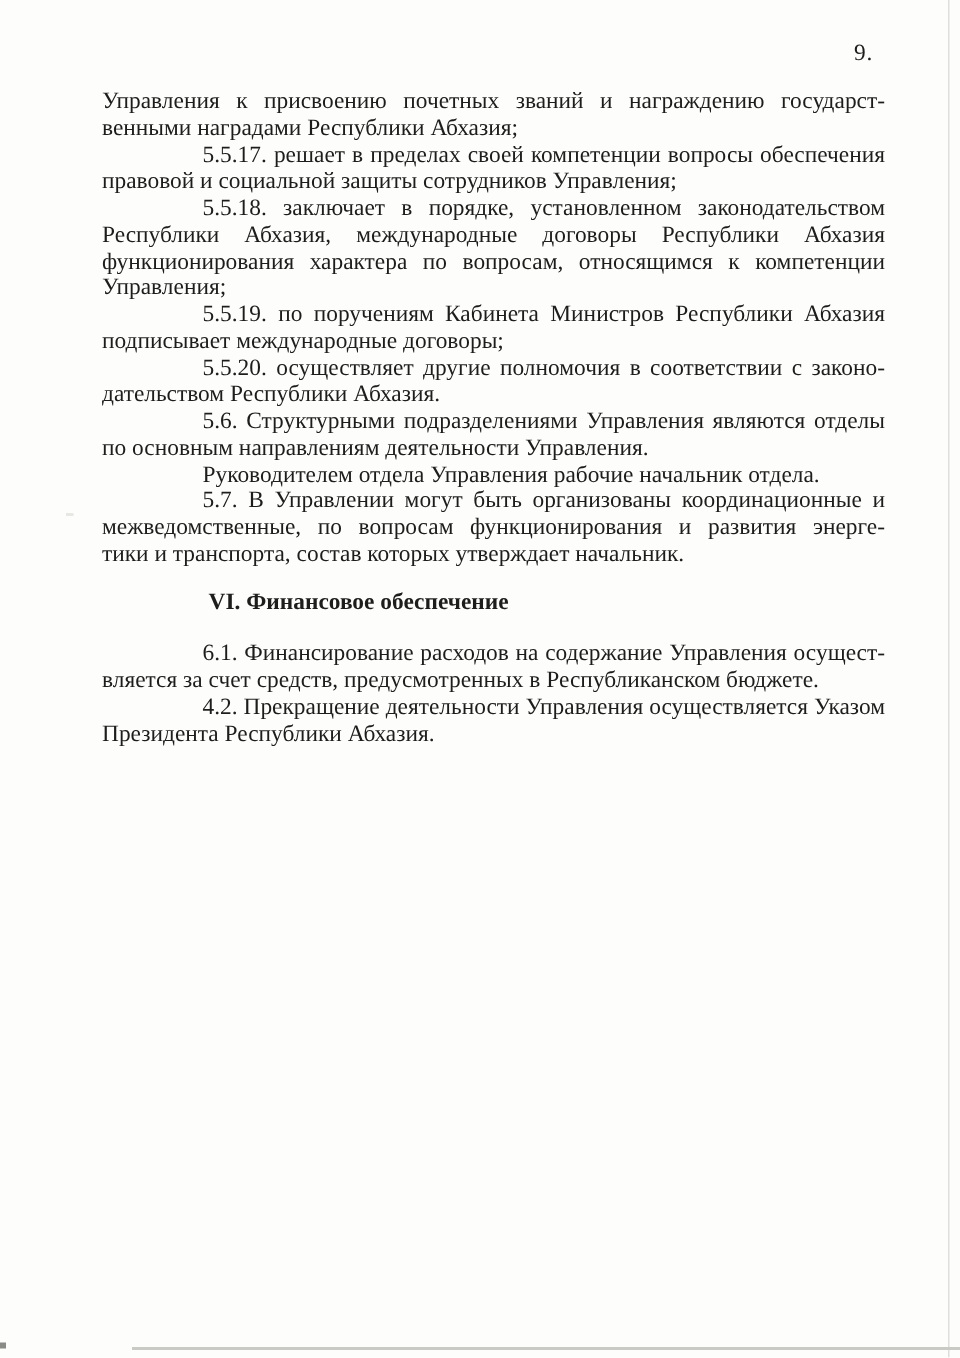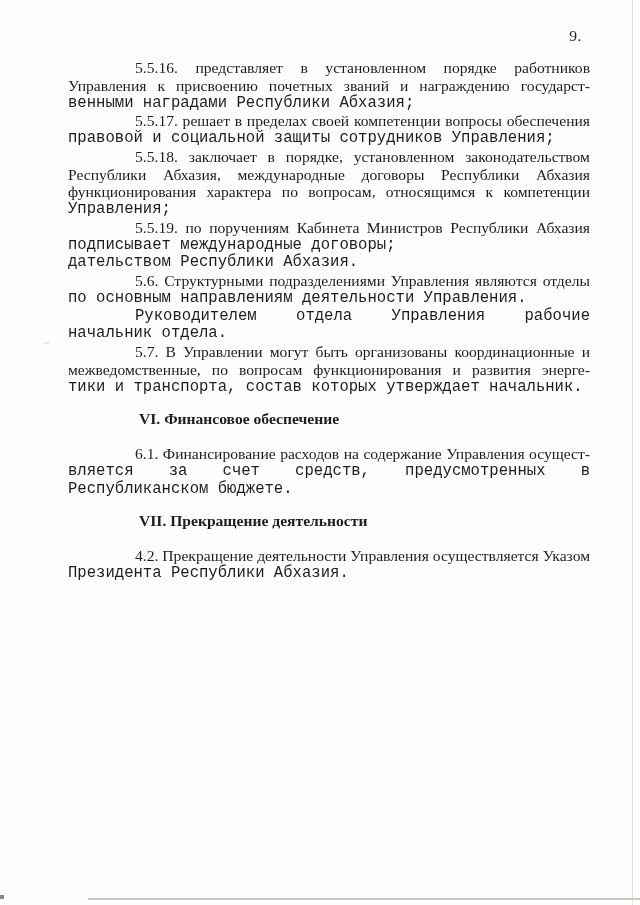--- a/index.html
+++ b/index.html
@@ -30,21 +30,21 @@
     top: 59px;
     width: 522px;
     font-size: 15.6px;
     line-height: 17.75px;
   }
   .line {
     text-align: justify;
     text-align-last: justify;
   }
   .line.first { text-indent: 67px; }
-  .line.lastline { text-align-last: left; font-family: Liberation Mono, monospace; }
+  .line.lastline { text-align-last: left; }
   .heading {
     font-size: 15.6px;
     font-weight: bold;
     text-indent: 71px;
     margin-top: 14px;
     margin-bottom: 17px;
     font-family: Liberation Serif, serif;
   }
   
   .scan-edge-right {
@@ -75,21 +75,20 @@
 </head>
 <body>
 
 <div class="page" style="background: rgb(253, 253, 252); color: rgb(29, 29, 27);">
 
   <div class="page-number">9.</div>
 
   <div class="body-text">
 
     <div class="para">
-      <div class="line first">5.5.16. представляет в установленном порядке работников</div>
       <div class="line">Управления к присвоению почетных званий и награждению государст-</div>
       <div class="line lastline">венными наградами Республики Абхазия;</div>
     </div>
 
     <div class="para">
       <div class="line first">5.5.17. решает в пределах своей компетенции вопросы обеспечения</div>
       <div class="line lastline">правовой и социальной защиты сотрудников Управления;</div>
     </div>
 
     <div class="para">
@@ -98,20 +97,21 @@
       <div class="line">функционирования характера по вопросам, относящимся к компетенции</div>
       <div class="line lastline">Управления;</div>
     </div>
 
     <div class="para">
       <div class="line first">5.5.19. по поручениям Кабинета Министров Республики Абхазия</div>
       <div class="line lastline">подписывает международные договоры;</div>
     </div>
 
     <div class="para">
+      <div class="line first">5.5.20. осуществляет другие полномочия в соответствии с законо-</div>
       <div class="line lastline">дательством Республики Абхазия.</div>
     </div>
 
     <div class="para">
       <div class="line first">5.6. Структурными подразделениями Управления являются отделы</div>
       <div class="line lastline">по основным направлениям деятельности Управления.</div>
     </div>
 
     <div class="para">
       <div class="line first lastline">Руководителем отдела Управления рабочие  начальник отдела.</div>
@@ -123,21 +123,20 @@
       <div class="line lastline">тики и транспорта, состав которых утверждает начальник.</div>
     </div>
 
     <div class="heading">VI. Финансовое обеспечение</div>
 
     <div class="para">
       <div class="line first">6.1. Финансирование расходов на содержание Управления осущест-</div>
       <div class="line lastline">вляется за счет средств, предусмотренных в Республиканском бюджете.</div>
     </div>
 
-    <div class="heading">VII. Прекращение деятельности</div>
 
     <div class="para">
       <div class="line first">4.2. Прекращение деятельности Управления осуществляется Указом</div>
       <div class="line lastline">Президента Республики Абхазия.</div>
     </div>
 
   </div>
 
   <div class="scan-edge-right"></div>
   <div class="scan-edge-bottom"></div>

